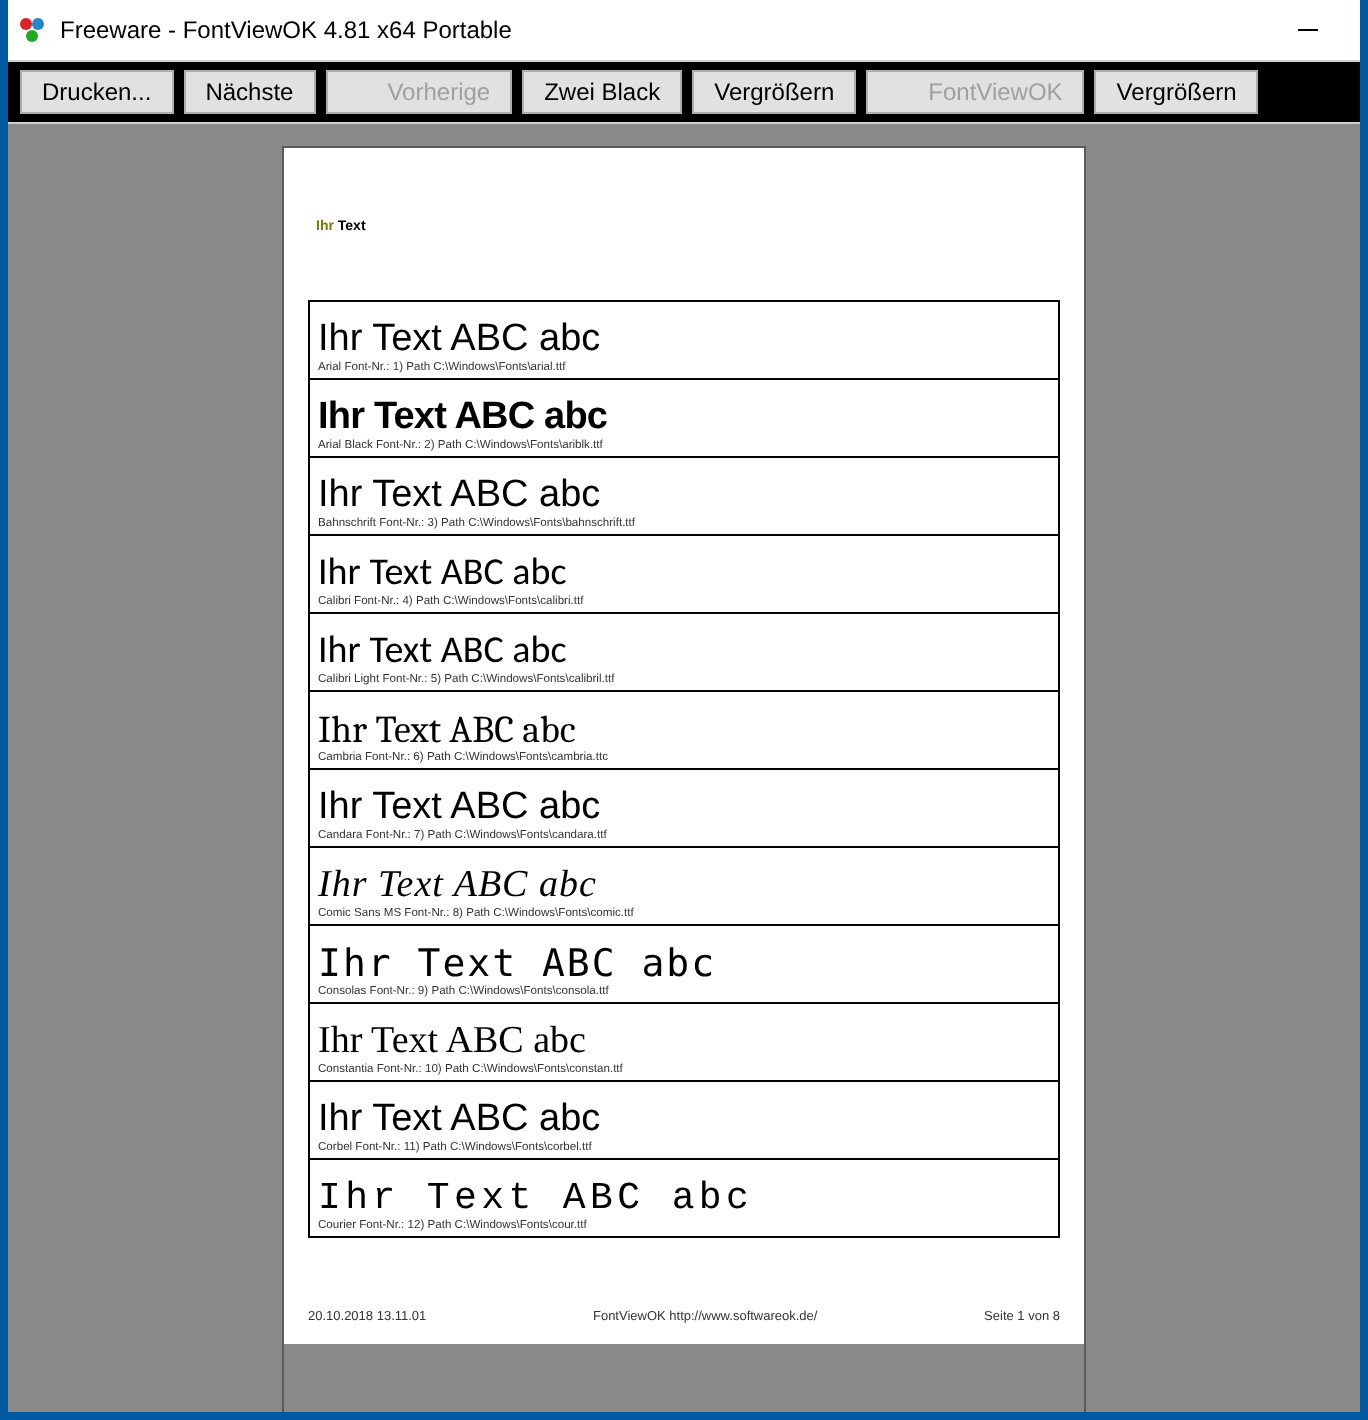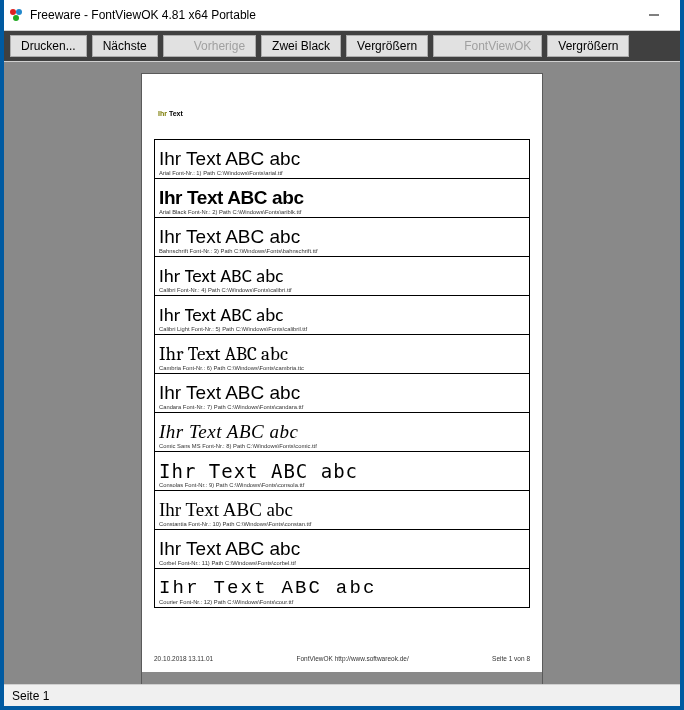--- a/index.html
+++ b/index.html
@@ -27,21 +27,21 @@
     display: flex;
     align-items: center;
     padding: 0 4px;
     gap: 6px;
   }
   .titlebar .icon { width: 16px; height: 16px; display: flex; align-items:center; justify-content:center; }
   .title-text { flex: 1; font-size: 12px; color: #000; }
   .sysbtn { width: 44px; height: 28px; display:flex; align-items:center; justify-content:center; color:#000; }
   .sysbtn svg { pointer-events:none; }
   .toolbar {
-    background: #404040;
+    background: #000000;
     border-top: 1px solid #d0d0d0;
     border-bottom: 1px solid #d0d0d0;
     padding: 4px 6px;
     display: flex;
     gap: 5px;
   }
   .btn {
     background: #e1e1e1;
     border: 1px solid #adadad;
     padding: 3px 10px;
@@ -76,20 +76,21 @@
     font-size: 7px;
     font-weight: bold;
     margin-left: 4px;
     margin-bottom: 22px;
   }
   .paper-title .ihr { color: #7a7a00; }
   .paper-title .text { color: #000; }
   .samples {
     border: 1px solid #000;
     border-bottom: 0;
+    margin-top: 11px;
   }
   .sample-row {
     border-bottom: 1px solid #000;
     padding: 0 4px 0 4px;
     overflow: hidden;
     display: flex;
     flex-direction: column;
     justify-content: flex-end;
     height: 39px;
   }
@@ -228,17 +229,14 @@
           </div>
         <div class="paper-footer">
           <span>20.10.2018  13.11.01</span>
           <span>FontViewOK http://www.softwareok.de/</span>
           <span>Seite 1 von 8</span>
         </div>
       </div>
     </div>
   </div>
 
-  <div class="statusbar">
-    <span>Seite 1</span>
-  </div>
 
 </div>
 
 </body></html>

